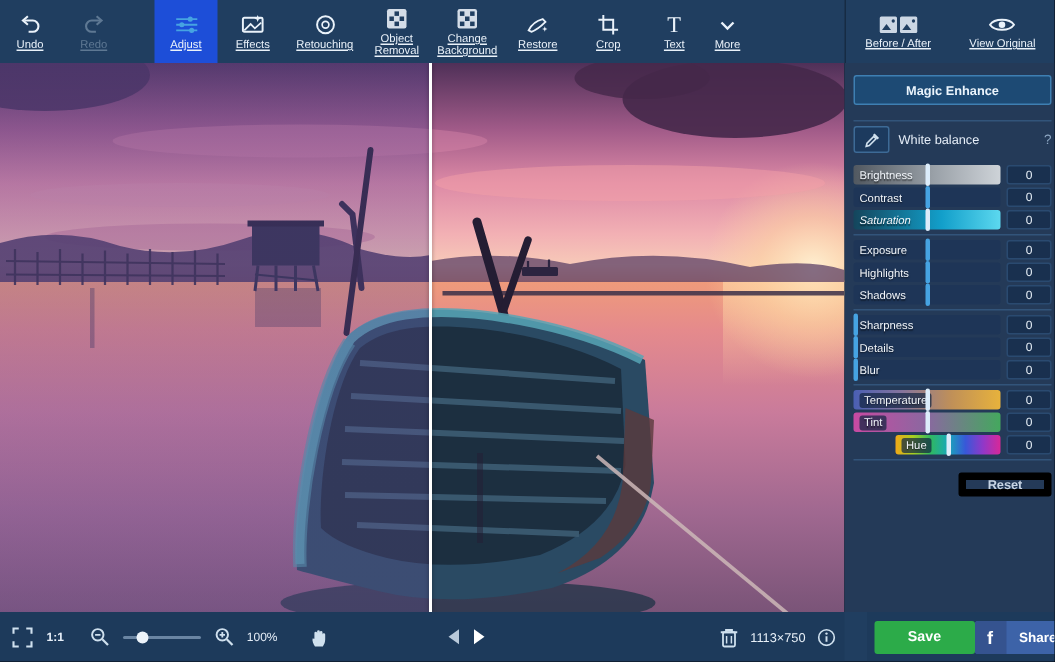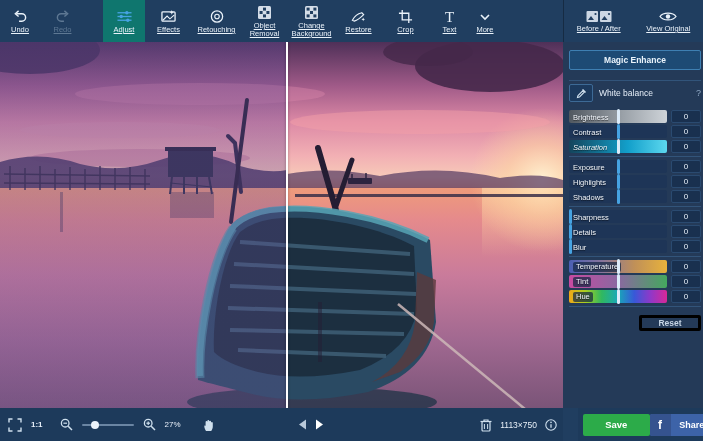--- a/index.html
+++ b/index.html
@@ -4,21 +4,21 @@
 <style>
   html,body{margin:0;padding:0;background:#0e1c2e;}
   .app{position:relative;width:703px;height:441px;overflow:hidden;
        font-family:"Liberation Sans",sans-serif;background:#203e60;-webkit-font-smoothing:antialiased;}
   
   .toolbar{position:absolute;left:0;top:0;width:563px;height:42px;background:#203e60;display:flex;align-items:stretch;}
   .tb-item{display:flex;flex-direction:column;align-items:center;justify-content:center;gap:2px;
            color:#eaf2fa;font-size:7.5px;line-height:8px;text-align:center;cursor:pointer;padding-top:1px;}
   .tb-item .lab{white-space:pre-line;text-decoration:underline;}
   .tb-item.disabled{color:#5e7893;}
-  .tb-item.selected{background:#0f766e;}
+  .tb-item.selected{background:#1d4ed8;}
   .tb-spacer{width:18px;}
   .hdr-right{position:absolute;left:563px;top:0;width:140px;height:42px;background:#203e60;
              border-left:1px solid rgba(0,0,0,.3);display:flex;box-sizing:border-box;}
   .hdr-right .tb-item{flex:1;}
   svg.ic{display:block;}
   
   .canvas{position:absolute;left:0;top:42px;width:563px;height:366px;overflow:hidden;background:#000;}
   .before-overlay{position:absolute;left:0;top:0;width:287px;height:366px;
                   background:linear-gradient(180deg,rgba(96,76,152,.34),rgba(112,86,160,.26));z-index:2;}
   .split-line{position:absolute;left:286px;top:0;width:2px;height:366px;background:#fff;z-index:3;box-shadow:0 0 3px rgba(0,0,0,.35);}
@@ -38,25 +38,25 @@
   .track .slabel{position:absolute;left:4px;top:50%;transform:translateY(-50%);font-size:7.5px;color:#f2f6fb;
                  text-shadow:0 1px 1px rgba(0,0,0,.6);white-space:nowrap;}
   .track .slabel.chip{background:rgba(18,38,66,.72);padding:0 3px;border-radius:2px;line-height:10px;}
   .handle{position:absolute;top:-1px;width:3px;height:15px;border-radius:1.5px;}
   .handle.blue{background:#46a3e2;}
   .handle.light{background:#dcecfa;}
   .track.gray{background:linear-gradient(90deg,#515860 0%,#9aa1a8 55%,#ced3d8 100%);}
   .track.cyan{background:linear-gradient(90deg,#14455c 0%,#129fca 60%,#5cd8ef 100%);font-style:italic;}
   .track.temperature{background:linear-gradient(90deg,#4a5fb4,#86749c,#c09058,#e7b23c);}
   .track.tint{background:linear-gradient(90deg,#c84aa2,#8a68a0,#44a85e);}
-  .track.hue{background:linear-gradient(90deg,#f0a818,#a8d020,#30b860,#18a8b8,#3858d8,#9038c8,#d82898);}
+  .track.hue{background:linear-gradient(90deg,#f0a818,#a8d020,#30b860,#18a8b8,#3858d8,#9038c8,#d82898);margin-left:28px;}
   .val{width:30px;height:13px;margin-left:4px;background:#19304f;border:1px solid #2a4a70;border-radius:2px;
        box-sizing:border-box;color:#eaf2fa;font-size:8px;display:flex;align-items:center;justify-content:center;}
   .reset-row{display:flex;justify-content:flex-end;margin:5px 6px;}
-  .reset-btn{width:62px;height:16px;border:3px solid #000000;border-radius:2px;color:#c6d4e4;font-size:8.5px;font-weight:bold;
+  .reset-btn{width:62px;height:16px;border:5px solid #000000;border-radius:2px;color:#c6d4e4;font-size:8.5px;font-weight:bold;
              display:flex;align-items:center;justify-content:center;cursor:pointer;background:transparent;}
   
   .footer-left{position:absolute;left:0;top:408px;width:563px;height:33px;background:#1d3a5b;}
   .fl-cluster{position:absolute;left:8px;top:0;height:33px;display:flex;align-items:center;gap:9px;color:#cfe0ee;}
   .ratio{font-size:8px;font-weight:bold;color:#e6eef8;}
   .zoom-track{position:relative;width:52px;height:2px;background:#6a85a3;border-radius:1px;}
   .zoom-knob{position:absolute;left:9px;top:-3px;width:8px;height:8px;border-radius:50%;background:#ecf3fa;}
   .zoom-pct{font-size:8px;color:#e6eef8;}
   .nav-arrows{position:absolute;left:298px;top:0;height:33px;display:flex;align-items:center;gap:8px;}
   .fr-cluster{position:absolute;right:6px;top:0;height:33px;display:flex;align-items:center;gap:8px;color:#cfe0ee;}
@@ -431,21 +431,21 @@
       </svg>
       <span class="zoom-track">
           <span class="zoom-knob"></span>
         </span>
       <svg class="ic" width="13" height="13" viewBox="0 0 13 13">
         <circle cx="5.2" cy="5.2" r="3.8" fill="none" stroke="#cfe0ee" stroke-width="1.3"></circle>
         <line x1="8.2" y1="8.2" x2="12" y2="12" stroke="#cfe0ee" stroke-width="1.5"></line>
         <line x1="3.4" y1="5.2" x2="7" y2="5.2" stroke="#cfe0ee" stroke-width="1.2"></line>
         <line x1="5.2" y1="3.4" x2="5.2" y2="7" stroke="#cfe0ee" stroke-width="1.2"></line>
       </svg>
-      <span class="zoom-pct">27%</span>
+      <span class="zoom-pct">100%</span>
       <svg class="ic" style="margin-left:12px" width="13" height="14" viewBox="0 0 13 14">
         <path d="M4 13 C2.8 11 2 9.2 2.4 7.6 L3.6 7.8 V4 a.9.9 0 0 1 1.8 0 V3 a.9.9 0 0 1 1.8 0 v.6 a.9.9 0 0 1 1.8 0 V5 a.9.9 0 0 1 1.8 0 v3.2 c0 2-.6 3.4-1.6 4.8 Z" fill="#cfe0ee"></path>
       </svg>
     </div>
     <div class="nav-arrows">
       <svg class="ic" width="9" height="11" viewBox="0 0 9 11">
         <path d="M8 0.5 L1 5.5 L8 10.5 Z" fill="#b9c9da"></path>
       </svg>
       <svg class="ic" width="9" height="11" viewBox="0 0 9 11">
         <path d="M1 0.5 L8 5.5 L1 10.5 Z" fill="#ffffff"></path>

